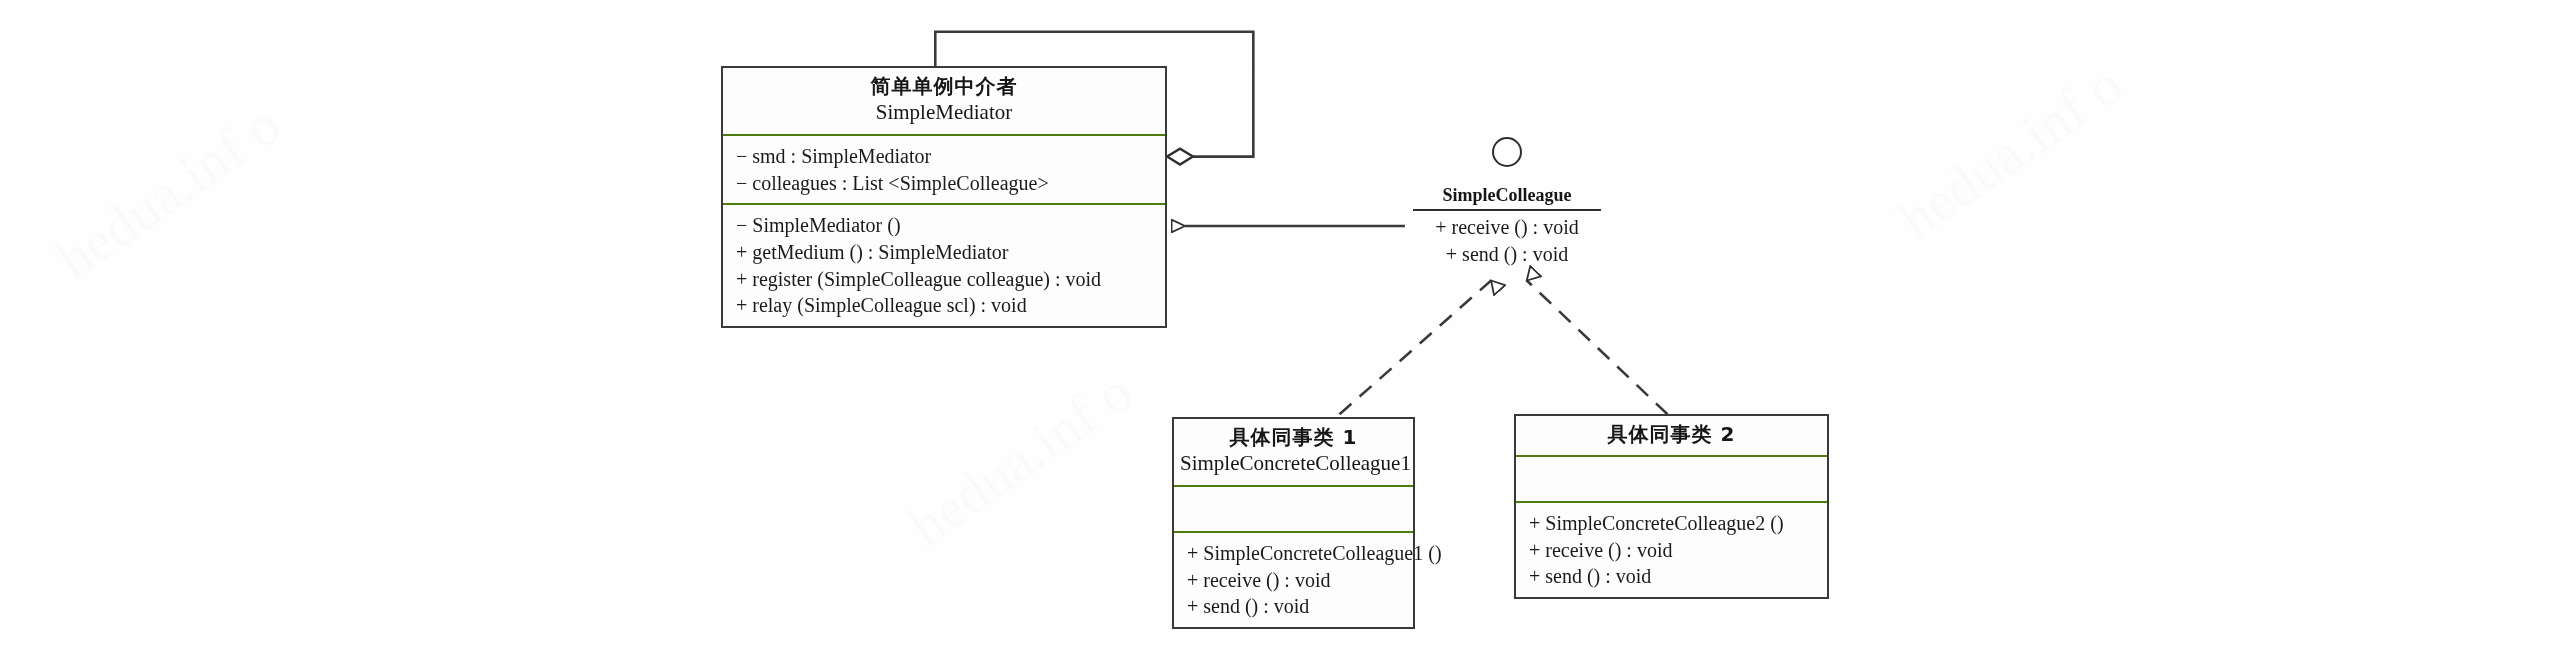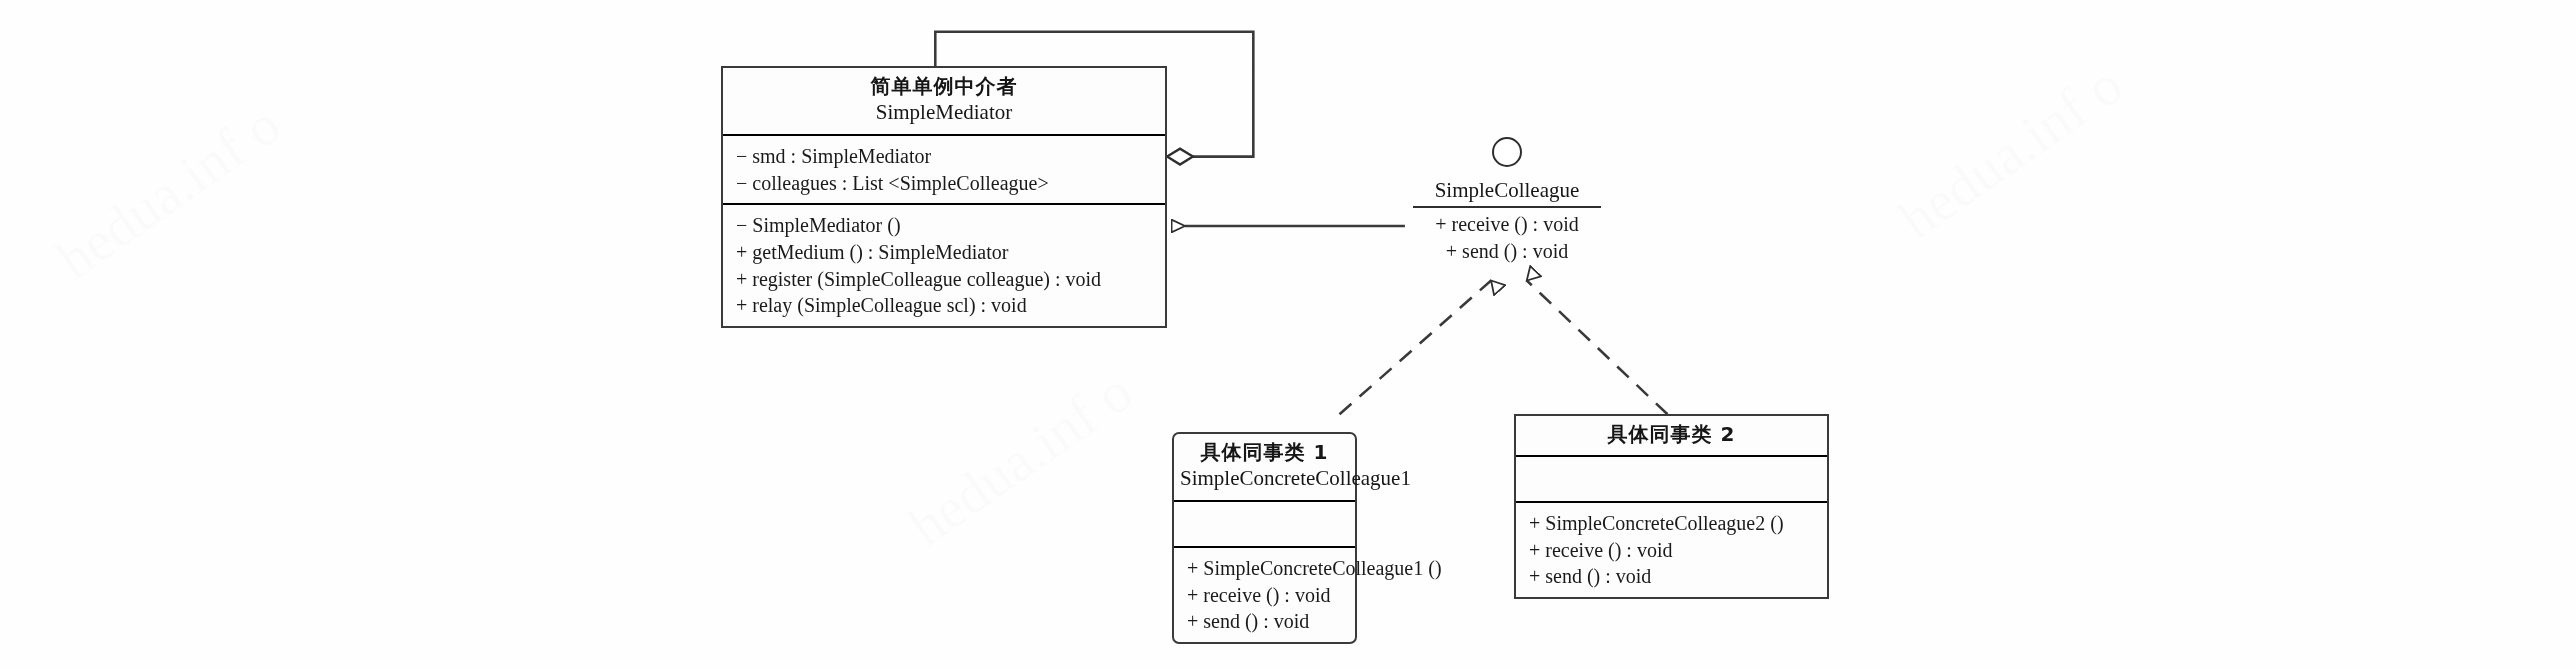--- a/index.html
+++ b/index.html
@@ -34,21 +34,21 @@
     position: absolute;
     box-sizing: border-box;
     background: #fdfdfd;
     border: 2px solid #3a3a3a;
   }
   .uml-compartment {
     box-sizing: border-box;
     position: relative;
   }
   .uml-compartment + .uml-compartment {
-    border-top: 2px solid #000000;
+    border-top: 2px solid #4d7c0f;
     font-family: Liberation Serif, serif;
   }
   .compartment-title {
     text-align: center;
     padding: 6px 6px 8px 6px;
   }
   .title-cn {
     display: block;
     font-family: "DejaVu Sans", "Liberation Sans", sans-serif;
     font-size: 20px;
@@ -86,25 +86,26 @@
   .interface-ball {
     width: 30px;
     height: 30px;
     margin: 0 auto;
     border: 2.5px solid #2e2e2e;
     border-radius: 50%;
     background: #ffffff;
     box-sizing: border-box;
   }
   .interface-name {
-    font-size: 21px;
+    font-size: 18px;
     line-height: 1.35;
-    margin-top: 9px;
+    margin-top: 16px;
     white-space: nowrap;
     color: #161616;
+    font-weight: bold;
   }
   .interface-rule {
     height: 0;
     border-top: 2.5px solid #2e2e2e;
     margin: 2px auto 0 auto;
   }
   .interface-ops {
     list-style: none;
     margin: 0;
     padding: 3px 0 0 0;
@@ -188,21 +189,21 @@
   <div class="interface-node" style="left:1408px; top:137px; width:198px;">
     <div class="interface-ball"></div>
     <div class="interface-name">SimpleColleague</div>
     <div class="interface-rule" style="width:188px;"></div>
     <ul class="interface-ops">
       <li>+ receive () : void</li>
       <li>+ send () : void</li>
     </ul>
   </div>
 
-  <div class="uml-class" style="left:1172px; top:432px; width:185px;border-radius:7px;">
+  <div class="uml-class" style="left:1172px; top:417px; width:243px;">
     <div class="uml-compartment compartment-title">
       <span class="title-cn">具体同事类 1</span>
       <span class="title-en">SimpleConcreteColleague1</span>
     </div>
     <div class="uml-compartment empty-compartment"></div>
     <div class="uml-compartment">
       <ul class="member-list">
         <li>+ SimpleConcreteColleague1 ()</li>
         <li>+ receive () : void</li>
         <li>+ send () : void</li>

